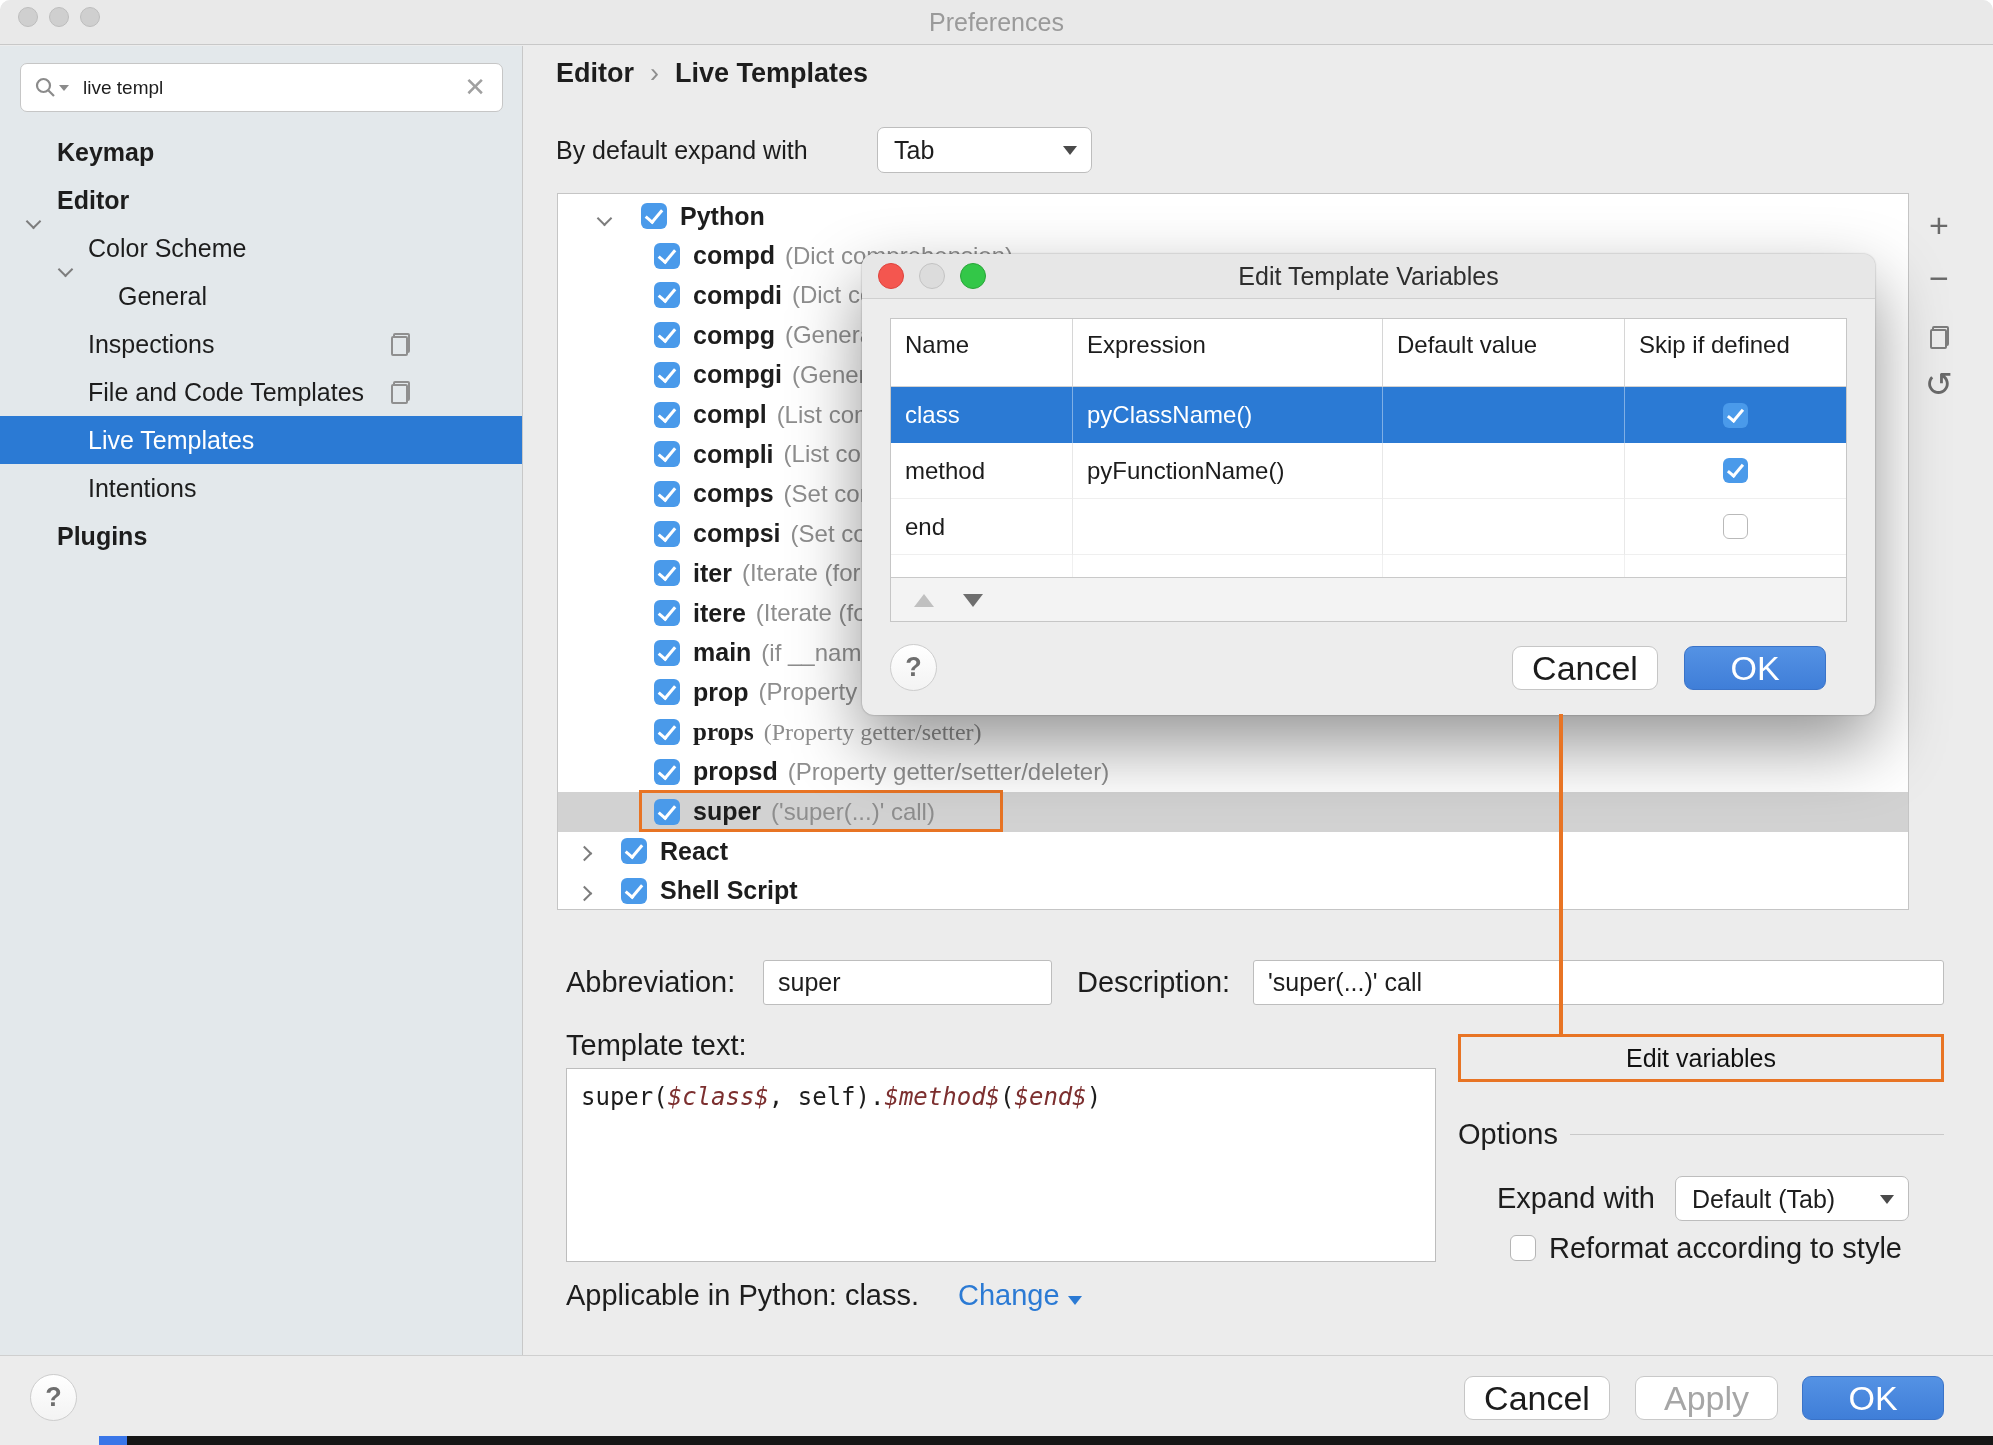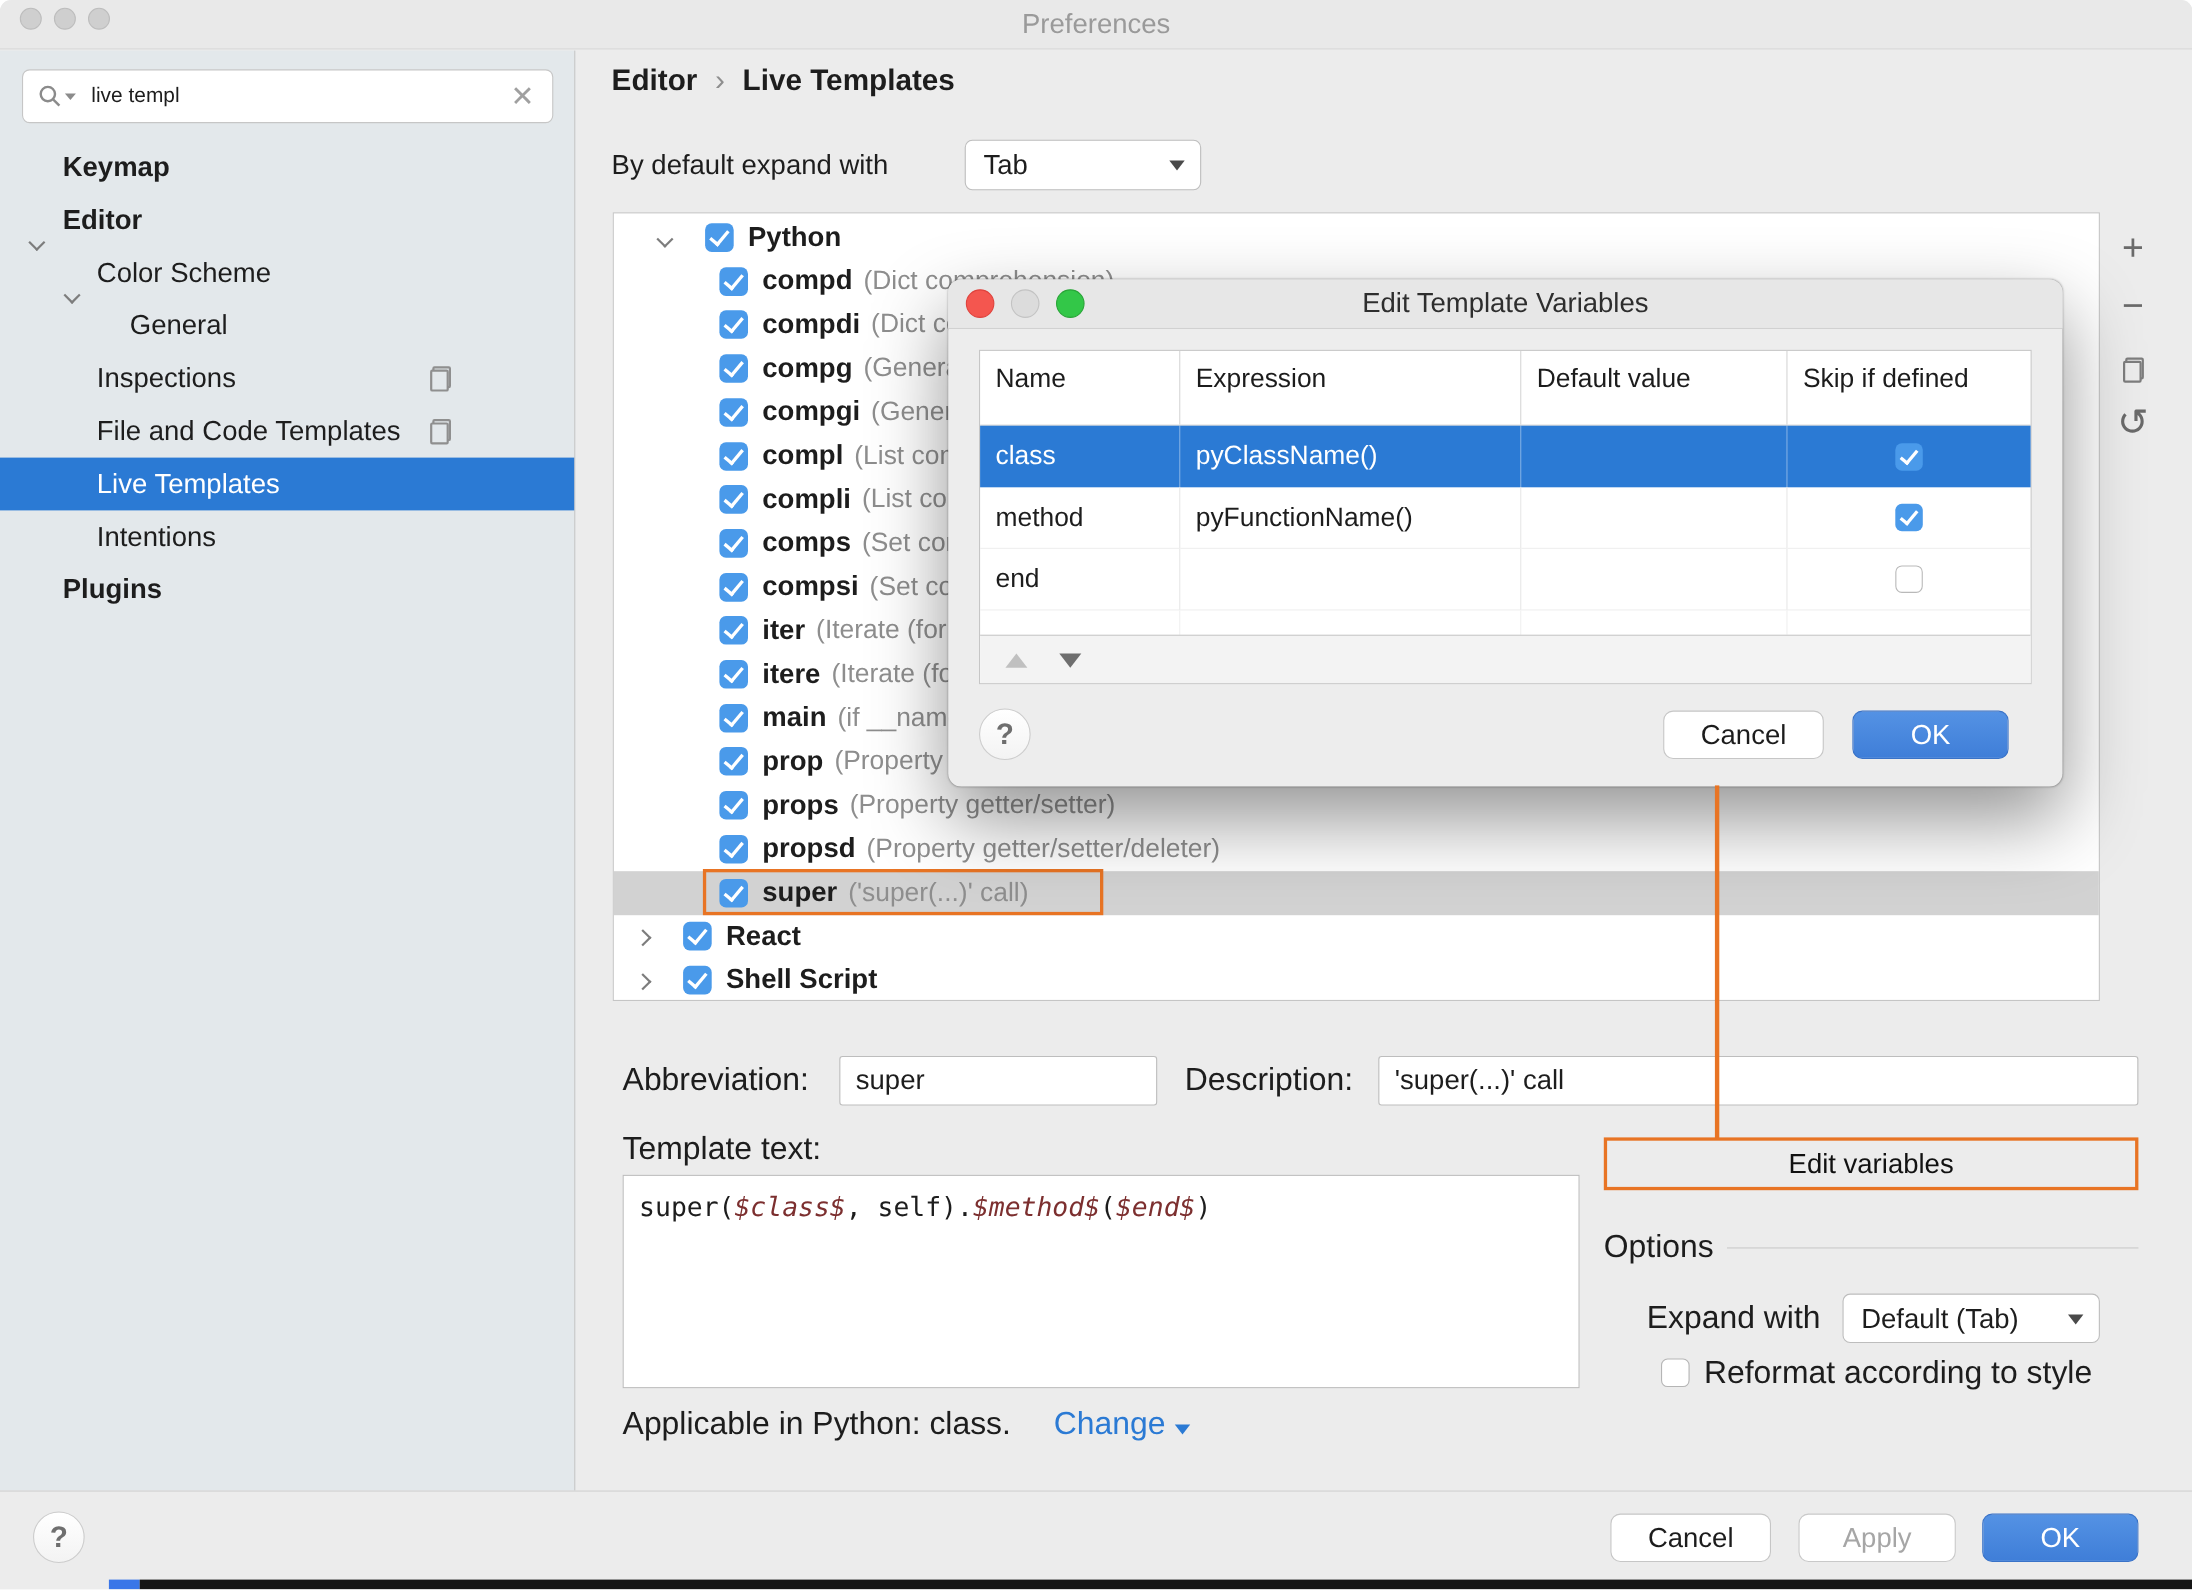--- a/index.html
+++ b/index.html
@@ -85,21 +85,21 @@
   .cb2::after{content:"";position:absolute;left:8px;top:3px;width:6px;height:13px;border:solid #fff;border-width:0 3px 3px 0;transform:rotate(40deg);}
   .cb2.off{background:#fff;border:1.5px solid #b9b9b9;}
   .cb2.off::after{display:none;}
   .vfoot{position:absolute;left:0;right:0;bottom:0;height:44px;background:#f3f3f3;border-top:1px solid #c9c9c9;}
   .arr{position:absolute;top:16px;width:0;height:0;border-left:10px solid transparent;border-right:10px solid transparent;}
   .arr.up{left:23px;border-bottom:13px solid #c0c0c0;}
   .arr.dn{left:72px;border-top:13px solid #6e6e6e;}
   .helpbtn{width:47px;height:47px;border-radius:50%;background:linear-gradient(#fff,#f3f3f3);border:1px solid #cdcdcd;
     text-align:center;line-height:45px;color:#6e6e6e;font-size:27px;font-weight:bold;}
   .modal-help{position:absolute;left:28px;top:390px;}
-  .btn{border-radius:9px;text-align:center;font-size:25px;line-height:42px;height:44px;}
+  .btn{border-radius:9px;text-align:center;font-size:34px;line-height:42px;height:44px;}
   .btn.plain{background:#fff;border:1px solid #c6c6c6;color:#1c1c1c;}
   .btn.blue{background:linear-gradient(#5492e4,var(--okblue));border:1px solid #3a73c8;color:#fff;}
   .modal-cancel{position:absolute;left:650px;top:392px;width:146px;}
   .modal-ok{position:absolute;left:822px;top:392px;width:142px;}
   
   .conn-line{position:absolute;left:1559px;top:714px;width:4px;height:322px;background:var(--orange);z-index:40;}
   .editvars-box{position:absolute;left:1458px;top:1034px;width:486px;height:48px;border:3px solid var(--orange);z-index:20;
     text-align:center;line-height:42px;font-size:25px;color:#111;}
   
   .flabel{position:absolute;height:45px;line-height:45px;font-size:29px;white-space:nowrap;}
@@ -240,21 +240,21 @@
         <span class="cb"></span>
         <span class="tname">main</span>
         <span class="tdesc">(if __name__ == '__main__')</span>
       </div>
       <div class="trow-item" style="top: 478.4px;">
         <span class="tpl-pad"></span>
         <span class="cb"></span>
         <span class="tname">prop</span>
         <span class="tdesc">(Property getter)</span>
       </div>
-      <div class="trow-item" style="top: 518.1px;">
+      <div class="trow-item" style="top: 518.1px; font-family: Liberation Serif, serif;">
         <span class="tpl-pad"></span>
         <span class="cb"></span>
         <span class="tname">props</span>
         <span class="tdesc">(Property getter/setter)</span>
       </div>
       <div class="trow-item" style="top: 557.8px;">
         <span class="tpl-pad"></span>
         <span class="cb"></span>
         <span class="tname">propsd</span>
         <span class="tdesc">(Property getter/setter/deleter)</span>

